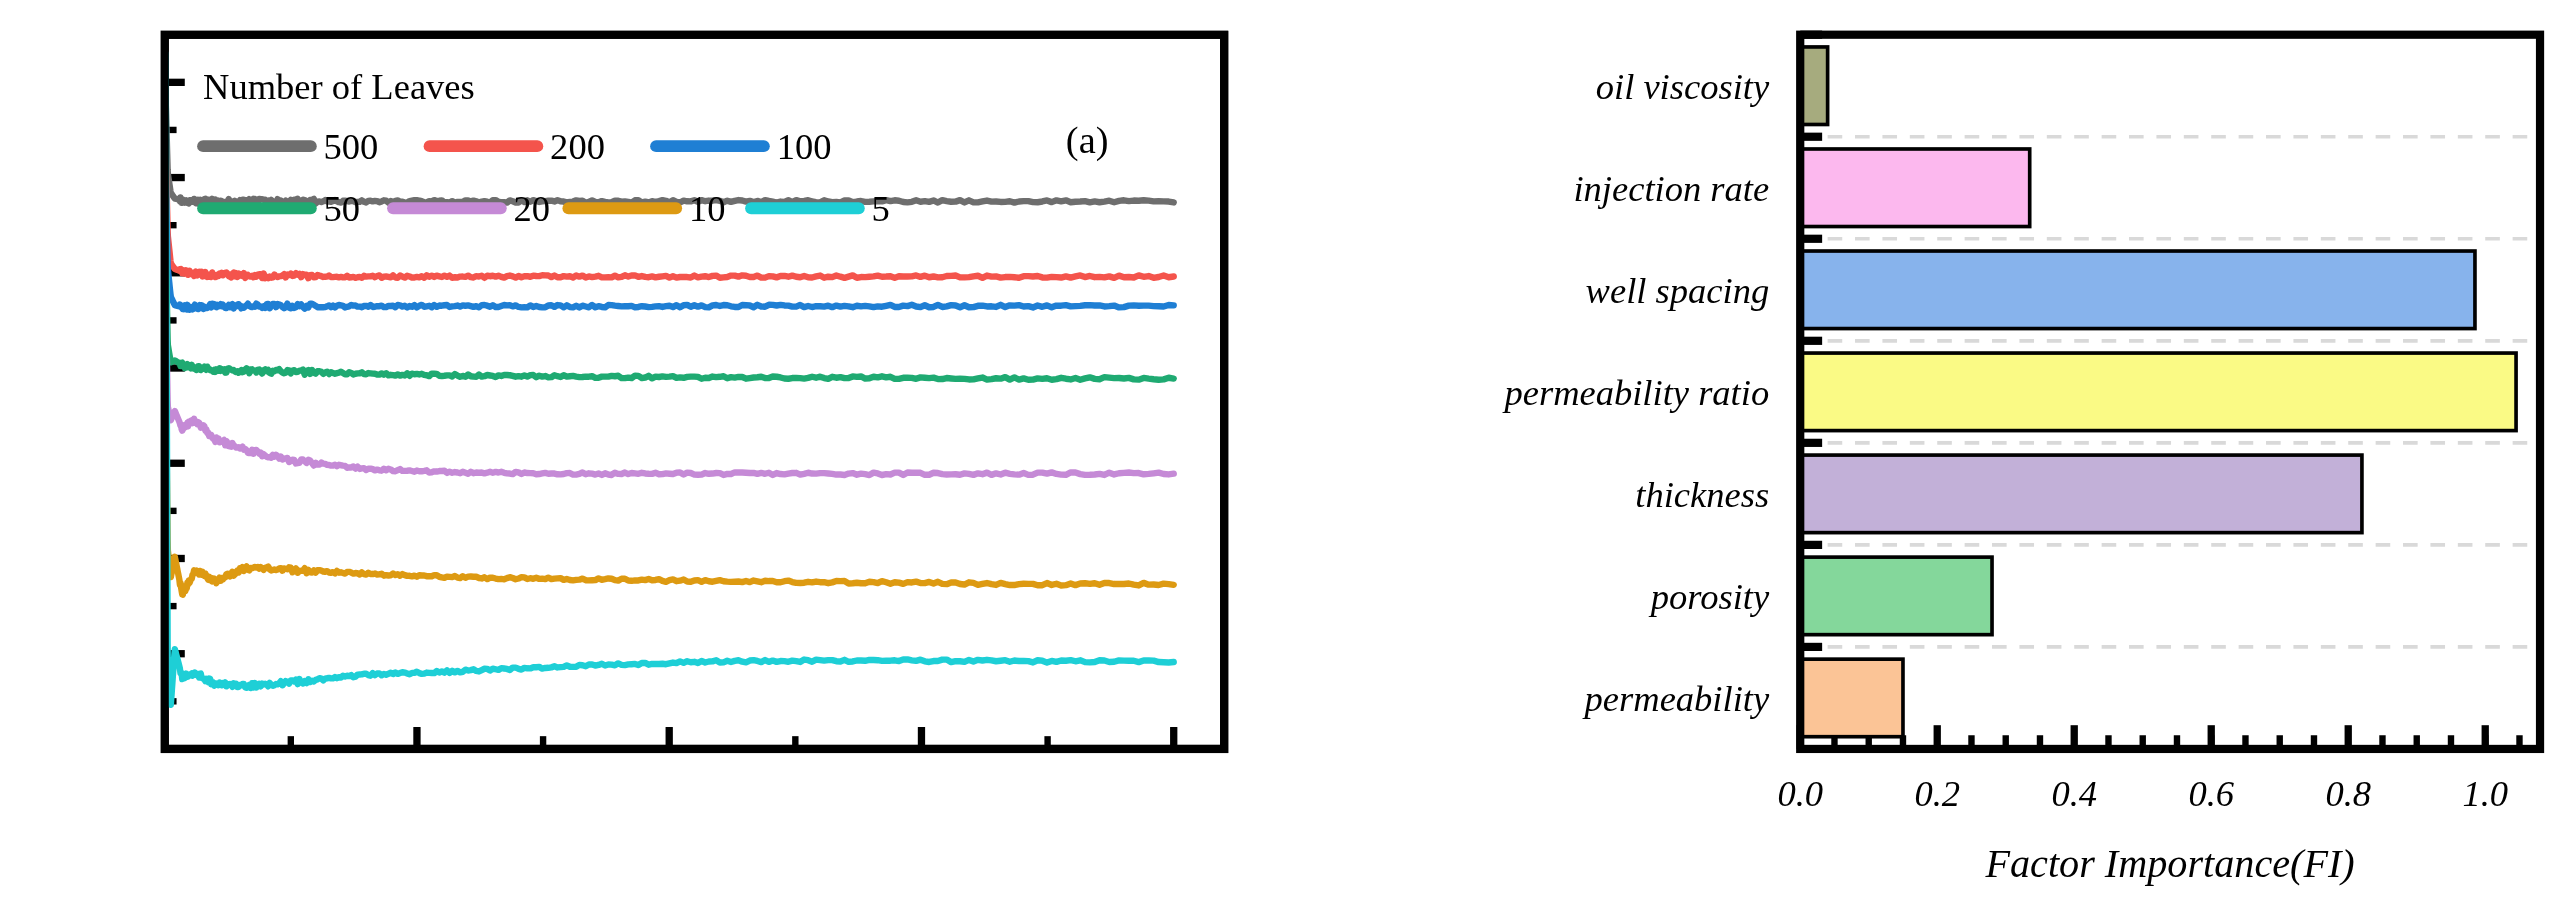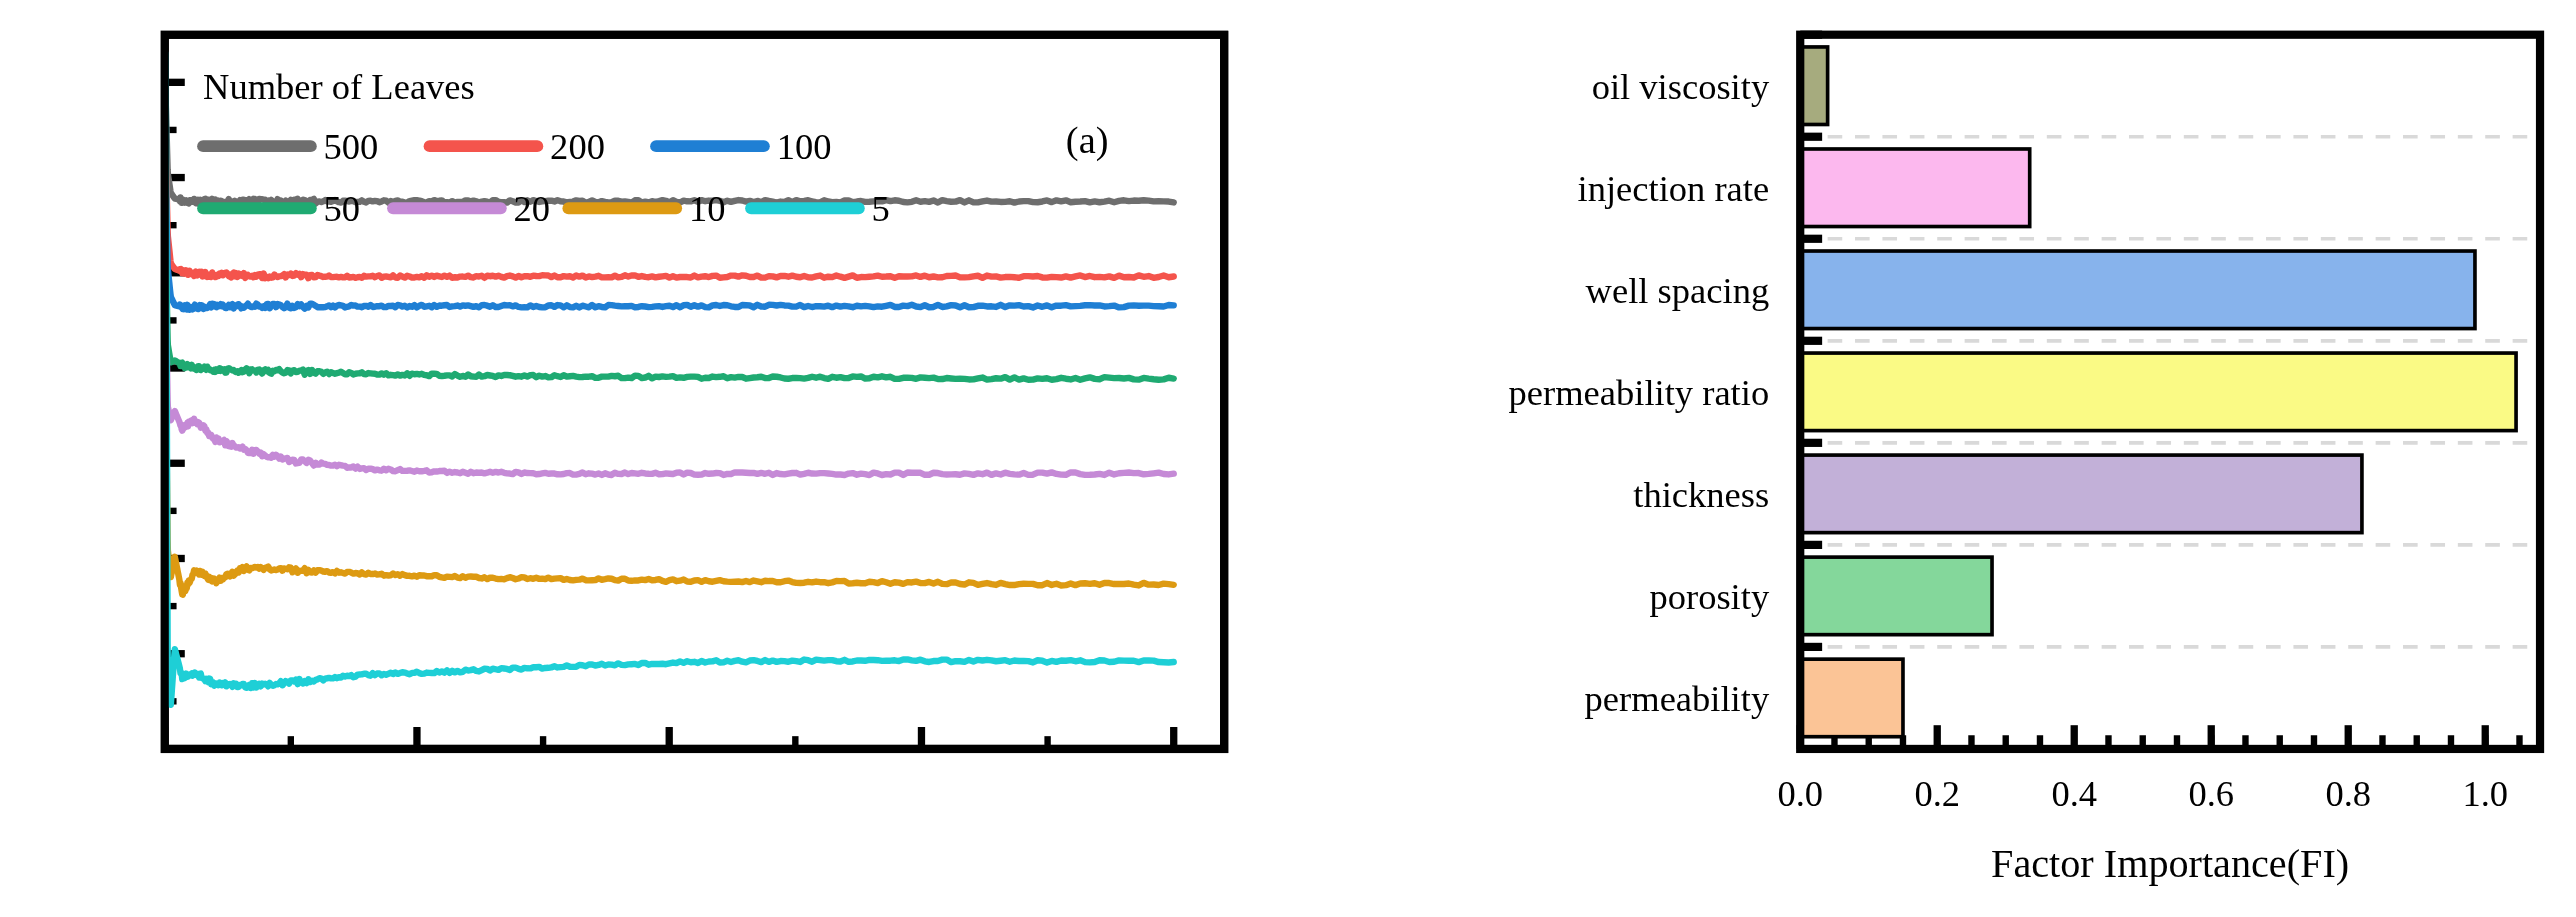--- a/index.html
+++ b/index.html
@@ -18,21 +18,21 @@
     width: 2576px;
     height: 643px;
     background: #ffffff;
   }
   .panel {
     position: absolute;
     top: 0;
     height: 917px;
   }
   #panel-a { left: 0;    width: 1261px; }
-  #panel-b { left: 1261px; width: 1315px; }
+  #panel-b { left: 1261px; width: 1315px; font-style: italic; }
   svg { display: block; }
   svg text { font-family: "Liberation Serif", serif; fill: #000000; }
   .tick-label   { font-size: 40px; }
   .axis-title   { font-size: 44px; }
   .legend-title { font-size: 40px; }
   .legend-label { font-size: 40px; }
   .panel-tag    { font-size: 42px; }
   .cat-label    { font-size: 40px; }
 </style>
 </head>

